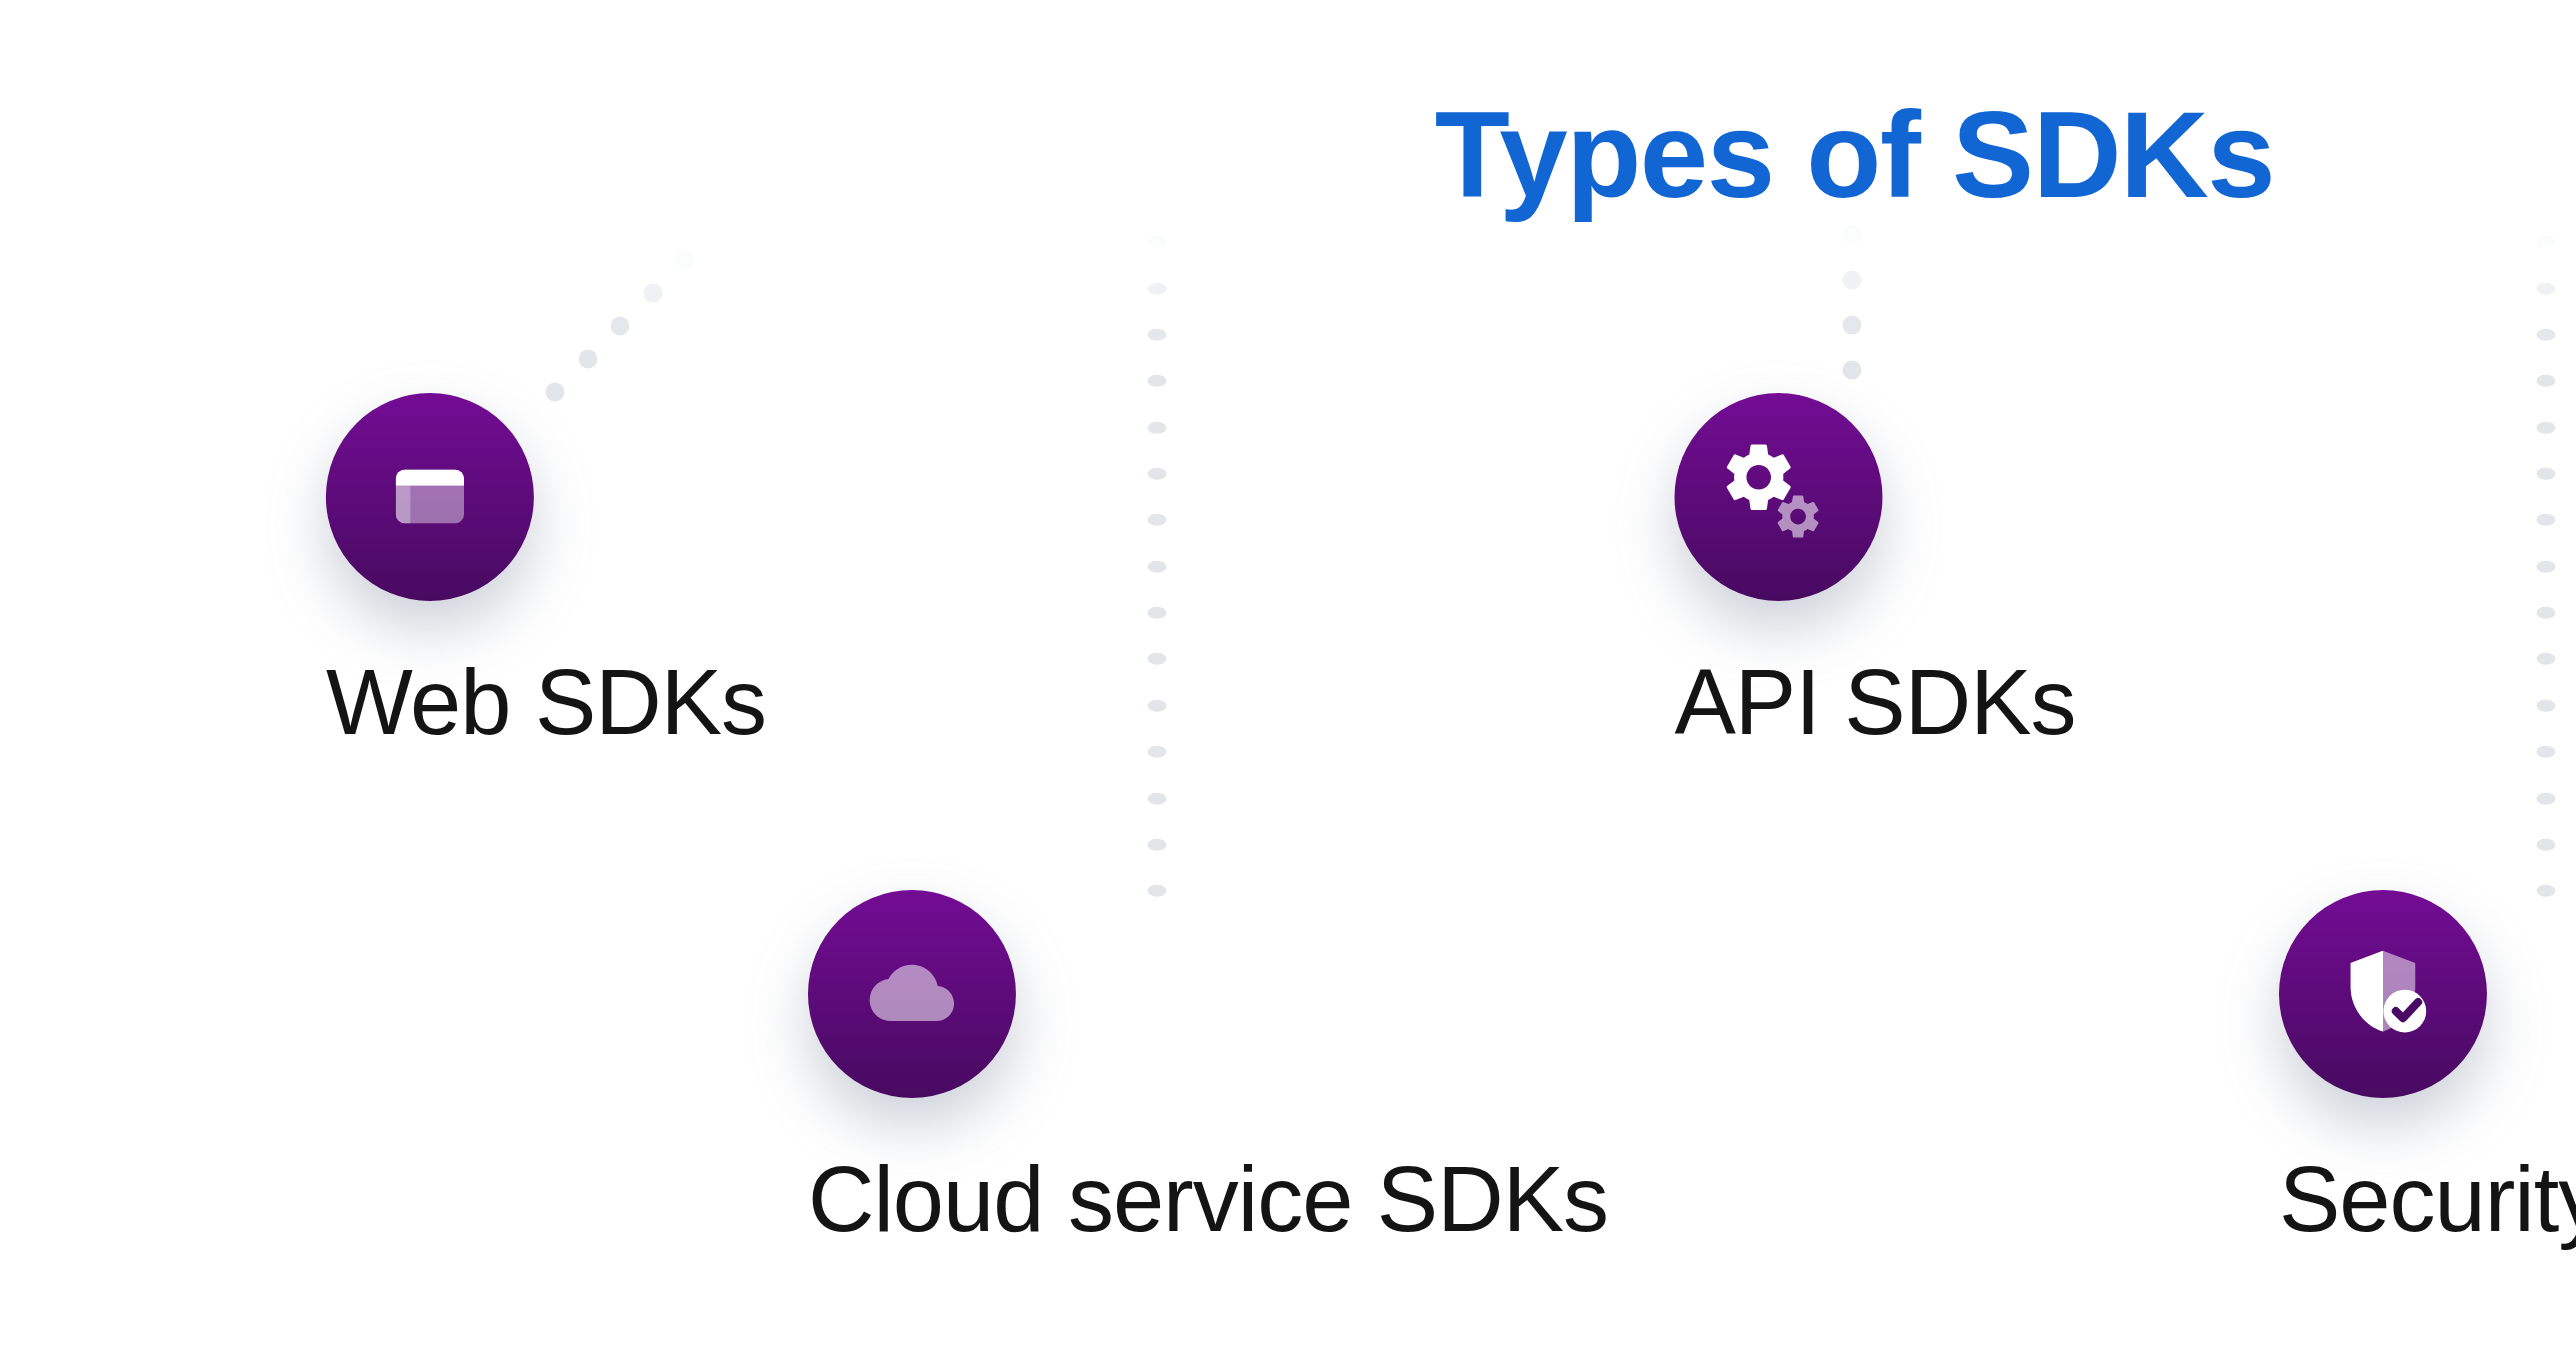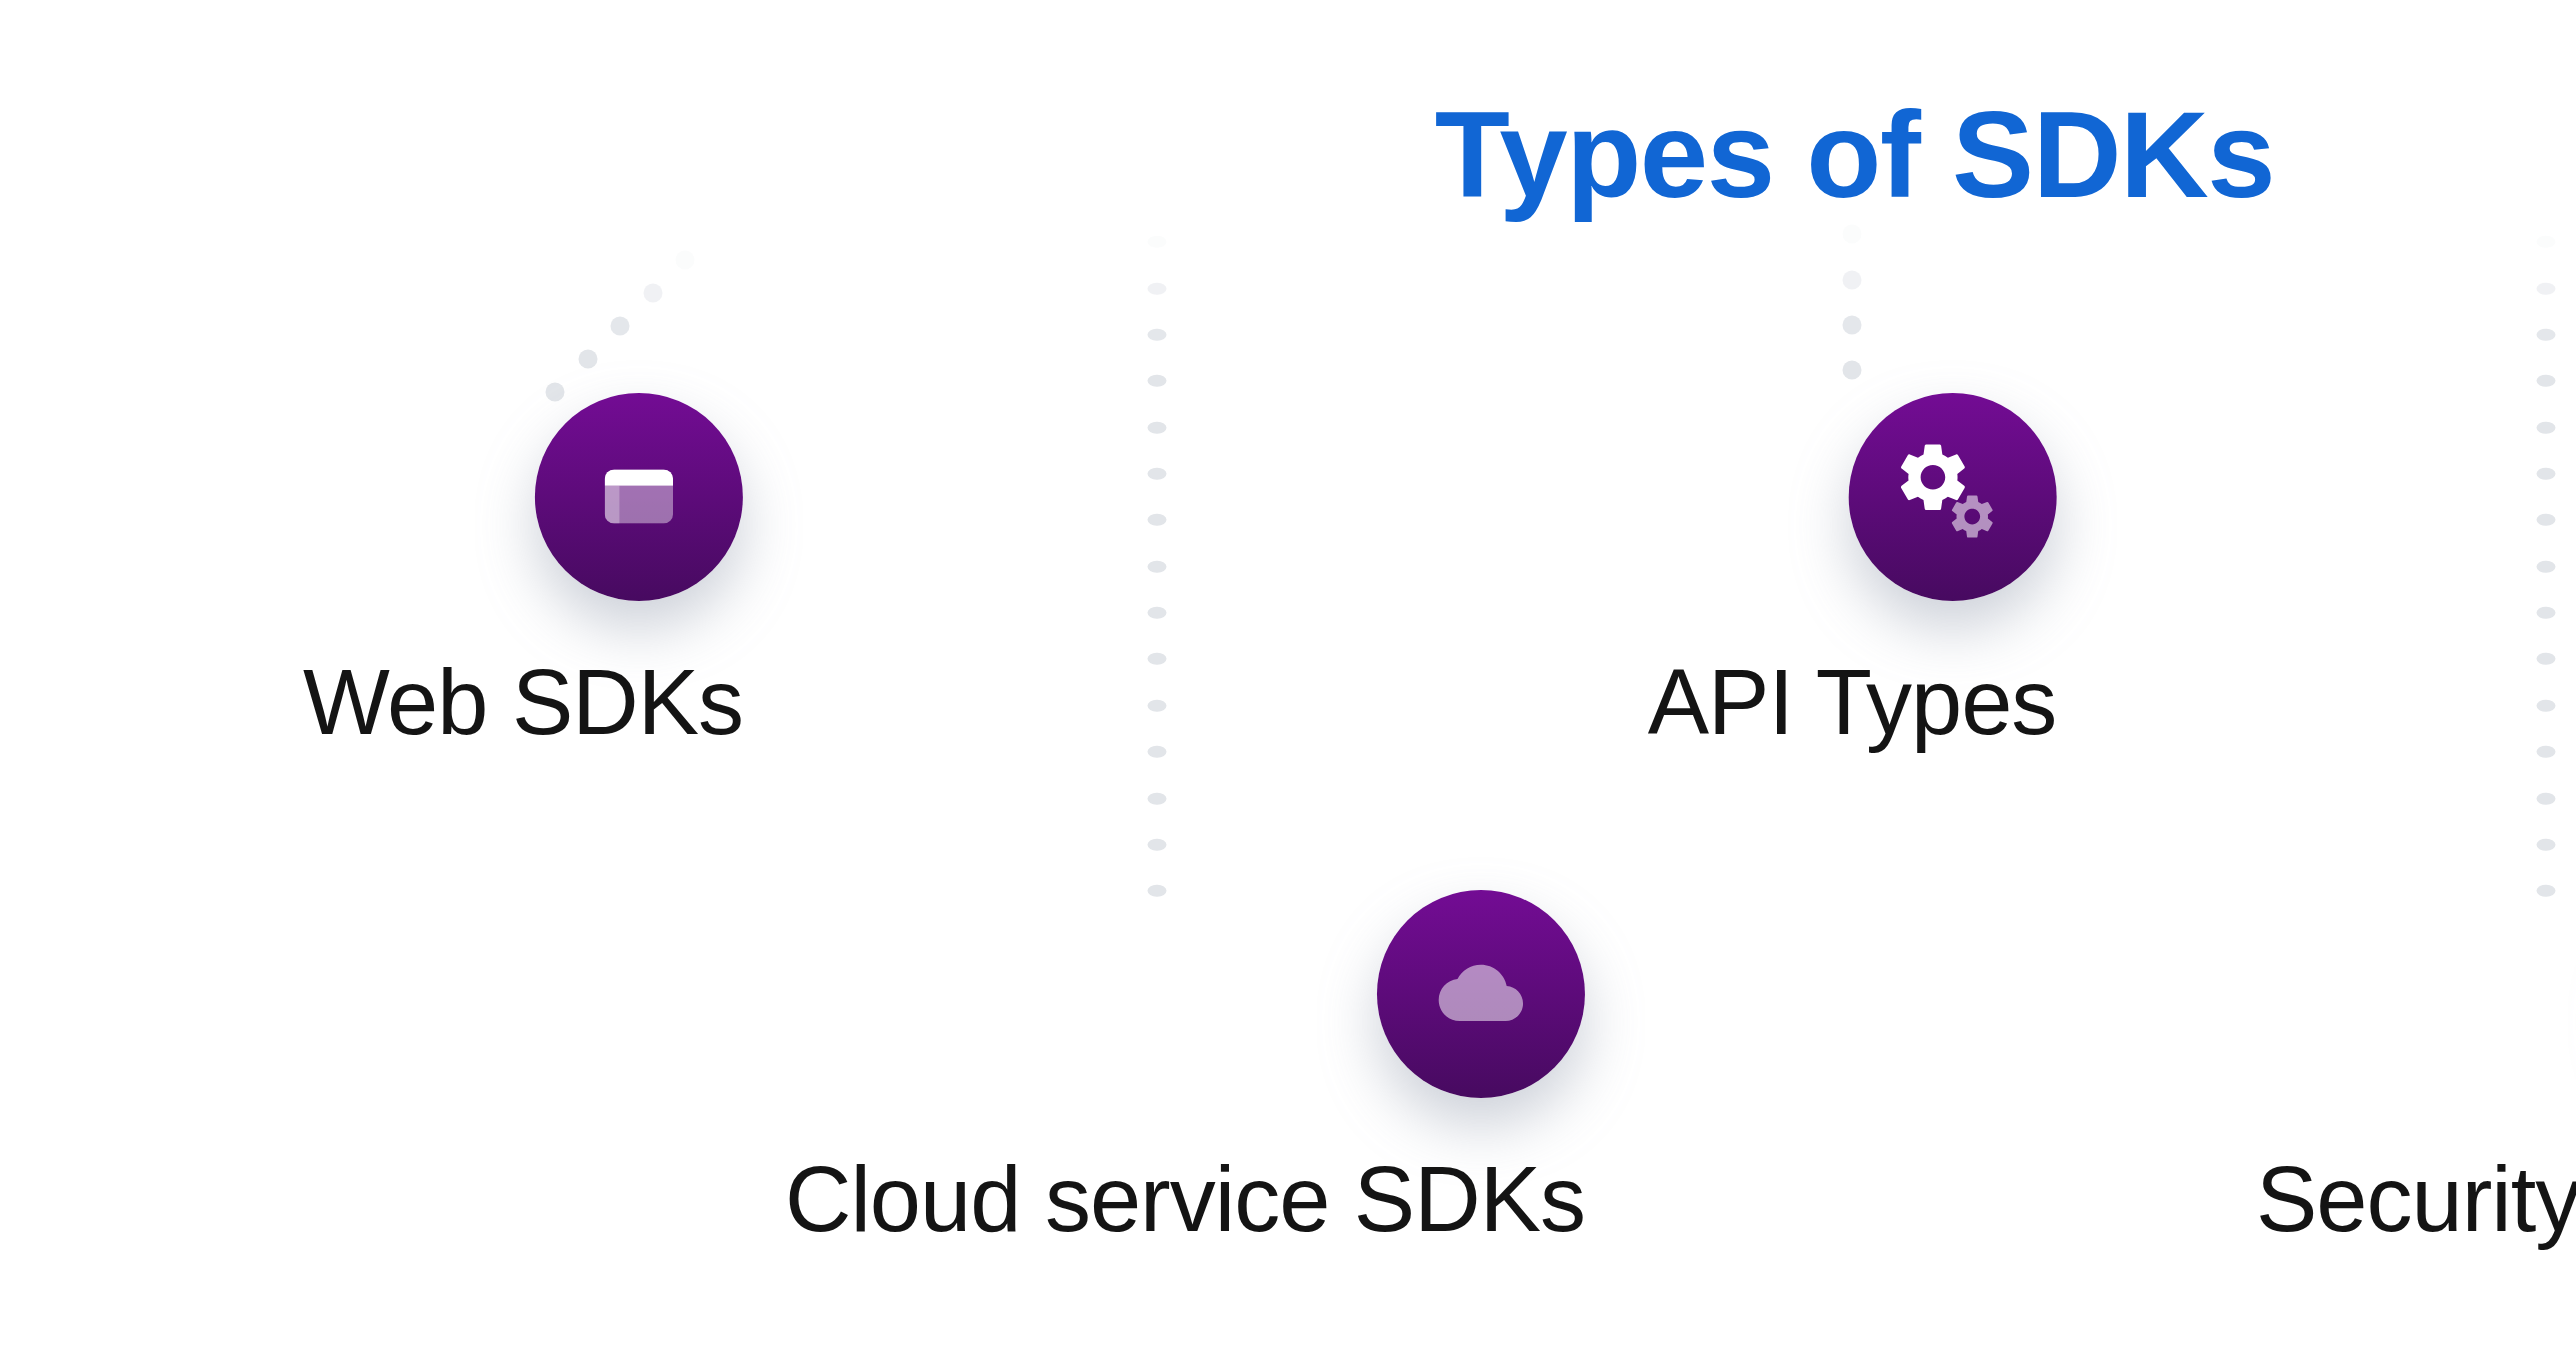--- a/index.html
+++ b/index.html
@@ -43,21 +43,22 @@
     background:var(--connector-dot);
     transform:translate(-50%,-50%);
   }
   .dot.oval{height:12.4px;}
   .node{
     position:absolute;
     transform:translateX(-50%);
     z-index:2;
     display:flex;
     flex-direction:column;
-    align-items:flex-end;
+    align-items:flex-start;
+    margin-left:23px;
   }
   .node.top{top:393px;}
   .node.bottom{top:890px;}
   .circle{
     width:208px;height:208px;
     border-radius:50%;
     background:linear-gradient(180deg,var(--circle-top) 0%,var(--circle-bottom) 100%);
     box-shadow:0 28px 57px rgba(130,140,160,0.40);
     display:flex;
     align-items:center;
@@ -157,21 +158,21 @@
     <div class="label">Cloud service SDKs</div>
   </div>
 
   <div class="node top" style="left:1852px">
     <div class="circle">
       <svg width="114" height="114" viewBox="0 0 24 24">
         <path transform="translate(-0.8,-0.8) scale(0.72)" fill="#ffffff" d="M19.14,12.94c0.04-0.3,0.06-0.61,0.06-0.94c0-0.32-0.02-0.64-0.07-0.94l2.03-1.58c0.18-0.14,0.23-0.41,0.12-0.61l-1.92-3.32c-0.12-0.22-0.37-0.29-0.59-0.22l-2.39,0.96c-0.5-0.38-1.03-0.7-1.62-0.94L14.4,2.81c-0.04-0.24-0.24-0.41-0.48-0.41h-3.84c-0.24,0-0.43,0.17-0.47,0.41L9.25,5.35C8.66,5.59,8.12,5.92,7.63,6.29L5.24,5.33c-0.22-0.08-0.47,0-0.59,0.22L2.74,8.87C2.62,9.08,2.66,9.34,2.86,9.48l2.03,1.58C4.84,11.36,4.8,11.69,4.8,12s0.02,0.64,0.07,0.94l-2.03,1.58c-0.18,0.14-0.23,0.41-0.12,0.61l1.92,3.32c0.12,0.22,0.37,0.29,0.59,0.22l2.39-0.96c0.5,0.38,1.03,0.7,1.62,0.94l0.36,2.54c0.05,0.24,0.24,0.41,0.48,0.41h3.84c0.24,0,0.44-0.17,0.47-0.41l0.36-2.54c0.59-0.24,1.13-0.56,1.62-0.94l2.39,0.96c0.22,0.08,0.47,0,0.59-0.22l1.92-3.32c0.12-0.22,0.07-0.47-0.12-0.61L19.14,12.94z M12,15.6c-1.98,0-3.6-1.62-3.6-3.6s1.62-3.6,3.6-3.6s3.6,1.62,3.6,3.6S13.98,15.6,12,15.6z"></path>
         <path transform="translate(10.6,10.6) scale(0.46)" fill="rgba(255,255,255,0.55)" d="M19.14,12.94c0.04-0.3,0.06-0.61,0.06-0.94c0-0.32-0.02-0.64-0.07-0.94l2.03-1.58c0.18-0.14,0.23-0.41,0.12-0.61l-1.92-3.32c-0.12-0.22-0.37-0.29-0.59-0.22l-2.39,0.96c-0.5-0.38-1.03-0.7-1.62-0.94L14.4,2.81c-0.04-0.24-0.24-0.41-0.48-0.41h-3.84c-0.24,0-0.43,0.17-0.47,0.41L9.25,5.35C8.66,5.59,8.12,5.92,7.63,6.29L5.24,5.33c-0.22-0.08-0.47,0-0.59,0.22L2.74,8.87C2.62,9.08,2.66,9.34,2.86,9.48l2.03,1.58C4.84,11.36,4.8,11.69,4.8,12s0.02,0.64,0.07,0.94l-2.03,1.58c-0.18,0.14-0.23,0.41-0.12,0.61l1.92,3.32c0.12,0.22,0.37,0.29,0.59,0.22l2.39-0.96c0.5,0.38,1.03,0.7,1.62,0.94l0.36,2.54c0.05,0.24,0.24,0.41,0.48,0.41h3.84c0.24,0,0.44-0.17,0.47-0.41l0.36-2.54c0.59-0.24,1.13-0.56,1.62-0.94l2.39,0.96c0.22,0.08,0.47,0,0.59-0.22l1.92-3.32c0.12-0.22,0.07-0.47-0.12-0.61L19.14,12.94z M12,15.6c-1.98,0-3.6-1.62-3.6-3.6s1.62-3.6,3.6-3.6s3.6,1.62,3.6,3.6S13.98,15.6,12,15.6z"></path>
       </svg>
     </div>
-    <div class="label">API Types</div>
+    <div class="label">API SDKs</div>
   </div>
 
   <div class="node bottom" style="left:2546px">
     <div class="circle">
       <svg width="114" height="114" viewBox="0 0 24 24">
         <defs>
             <clipPath id="shieldHalf">
               <rect x="0" y="0" width="12" height="24"></rect>
             </clipPath>
           </defs>

